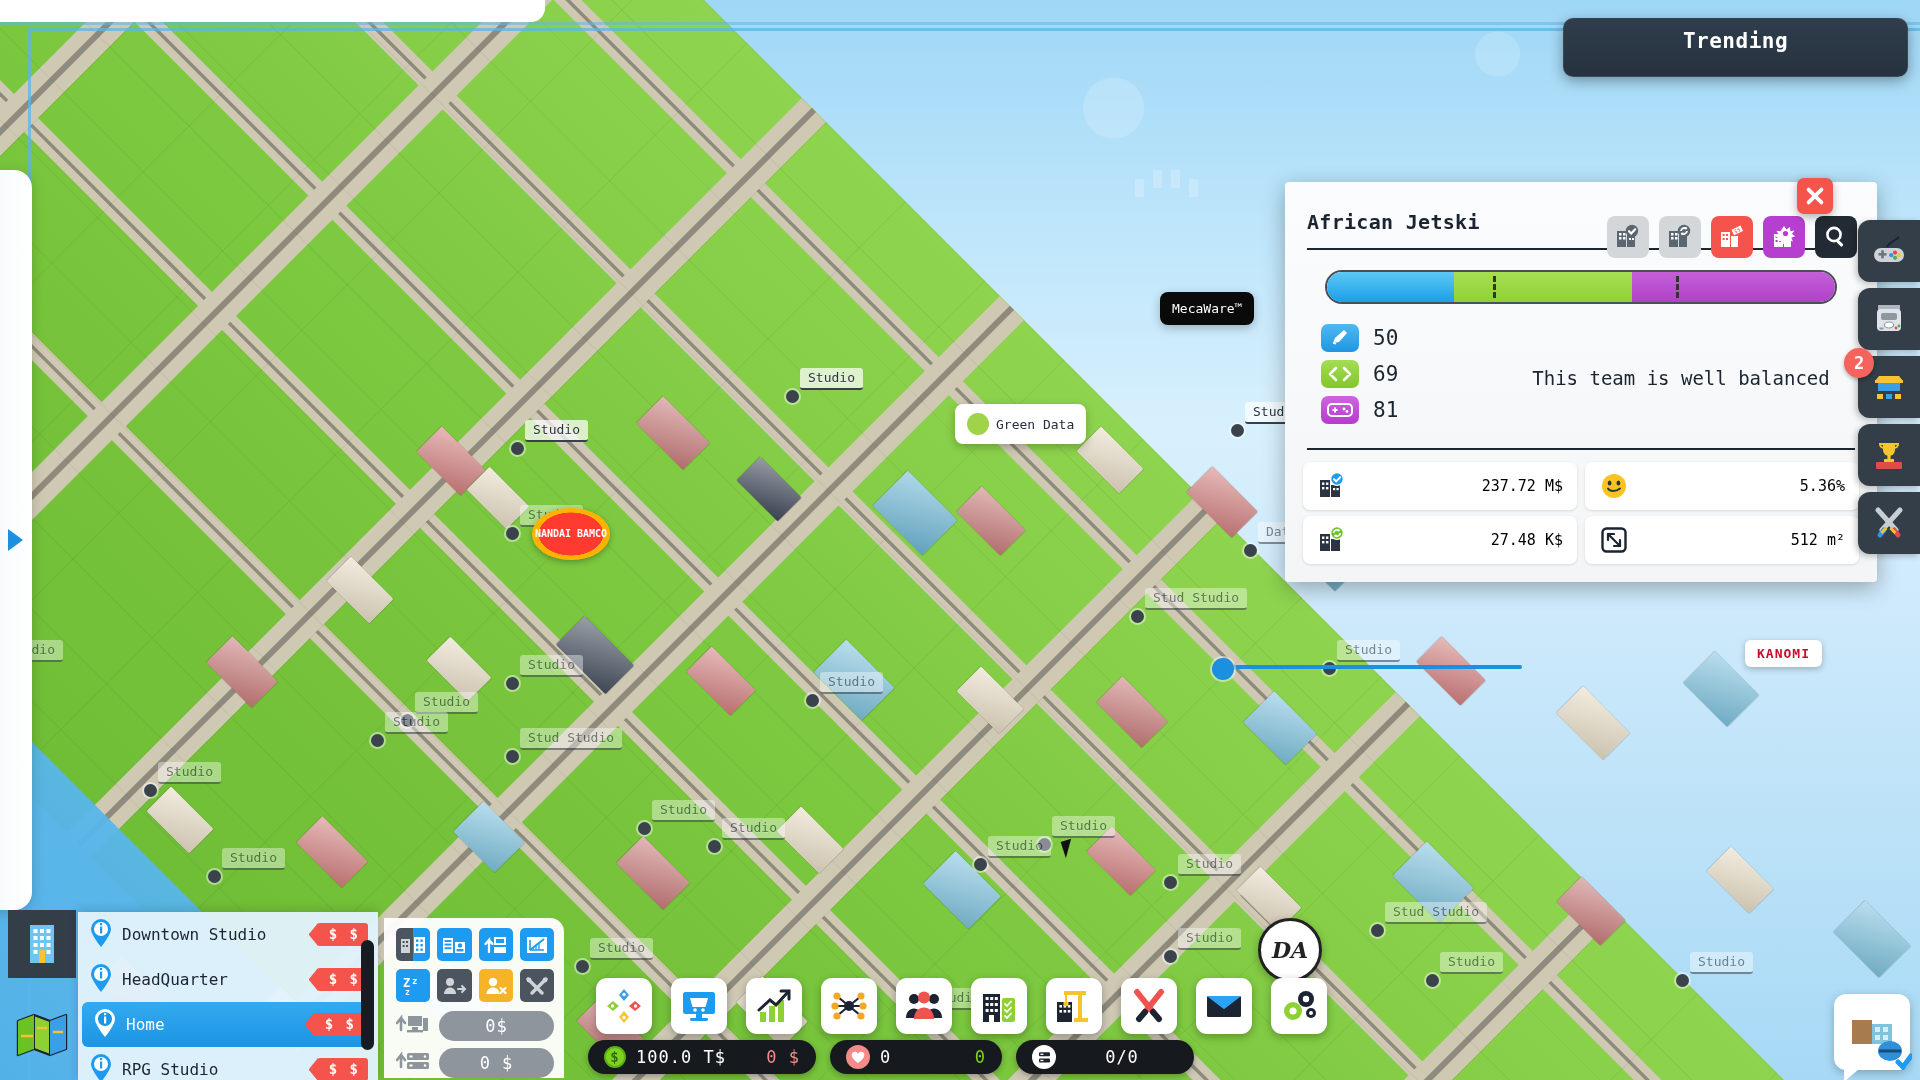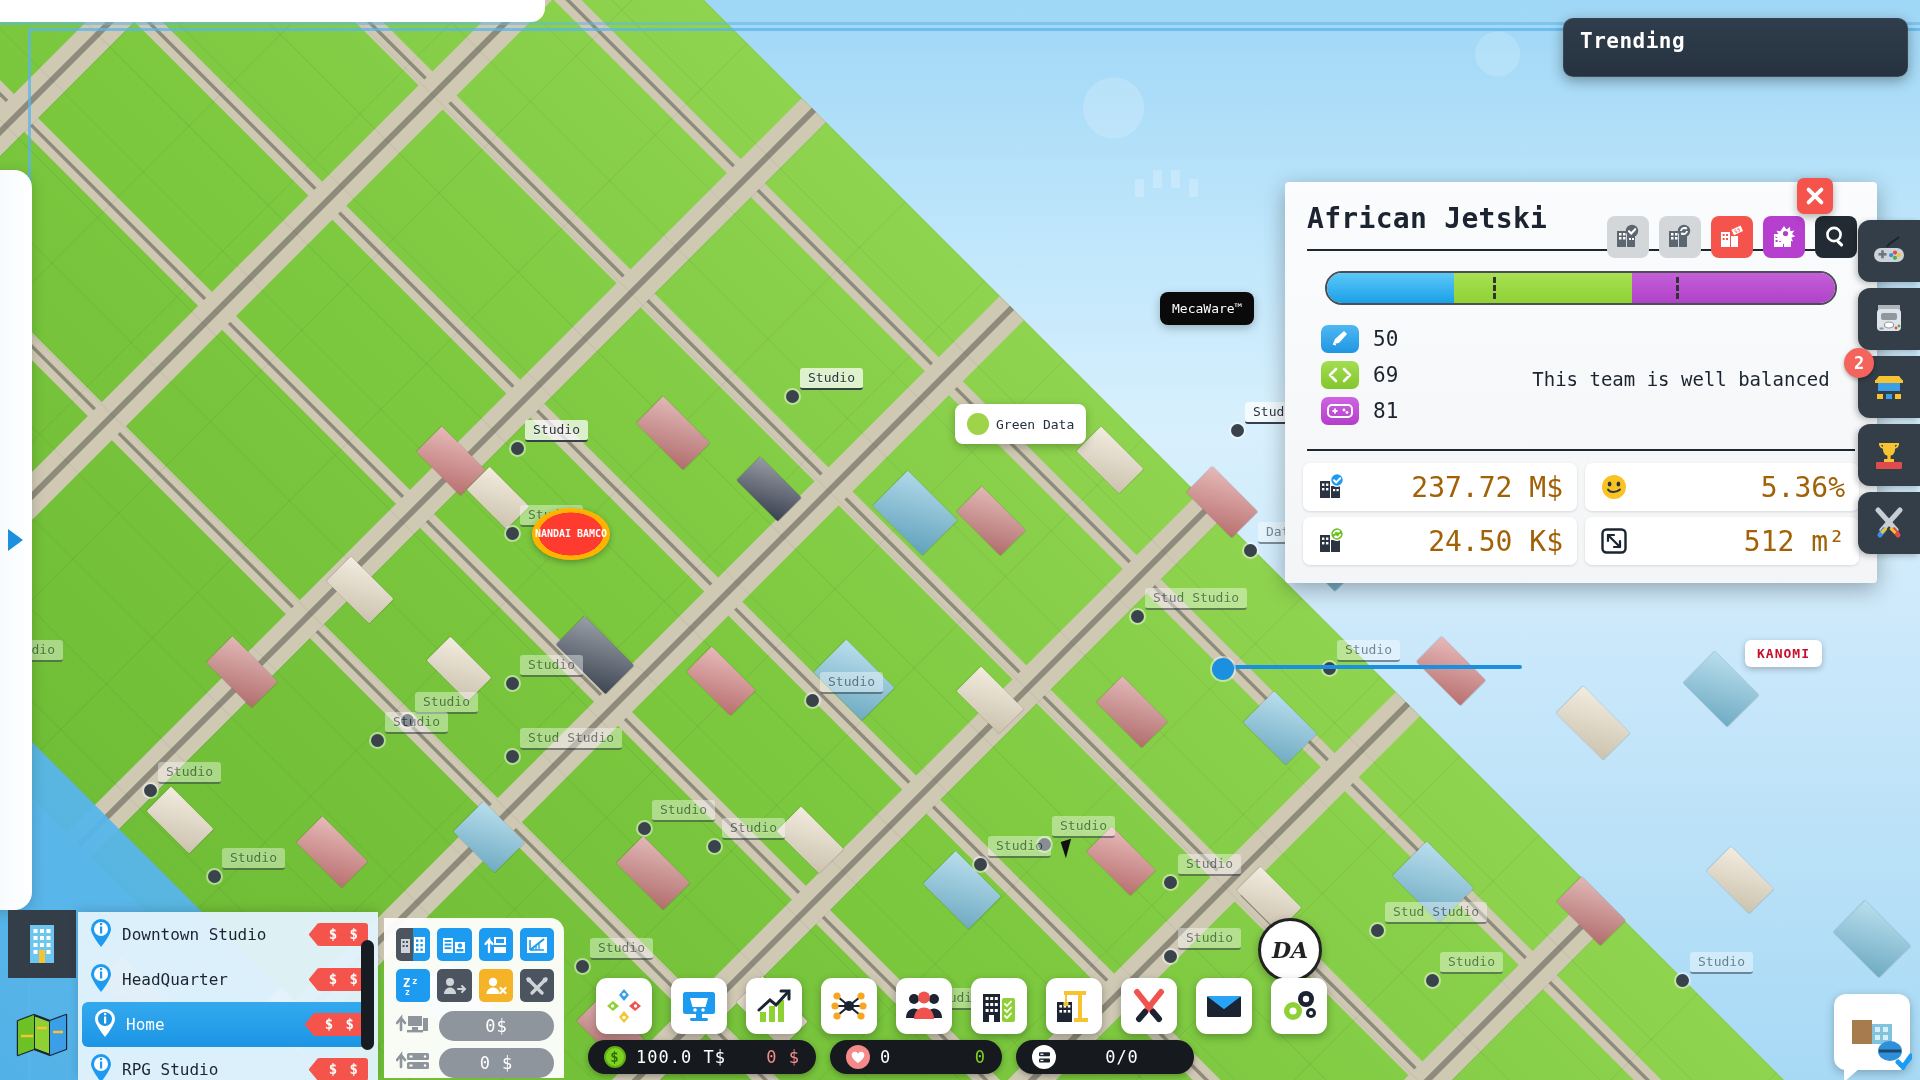--- a/index.html
+++ b/index.html
@@ -141,36 +141,36 @@
   .tri-right { width:0;height:0;border-left:15px solid #1b8fe0;border-top:11px solid transparent;border-bottom:11px solid transparent; }
 
   
   .trending {
     position:absolute; right:12px; top:18px; width:345px;
     background:linear-gradient(180deg,#2f3d4c,#26323f);
     border-radius:10px; padding:10px 16px 14px;
     box-shadow:0 4px 14px rgba(0,0,0,.35);
     border:1px solid rgba(255,255,255,.08);
   }
-  .trending h3 { color:#fff; font-size:21px; text-align:left; letter-spacing:.5px; margin-bottom:9px; font-weight:bold; }
+  .trending h3 { color:#fff; font-size:21px; text-align:center; letter-spacing:.5px; margin-bottom:9px; font-weight:bold; }
   .trend-row { display:flex; align-items:center; gap:14px; padding:4px 0 4px 6px; }
   .trend-row span.t-name { color:#e6edf4; font-size:18px; }
   .tri-up { width:0;height:0;border-left:9px solid transparent;border-right:9px solid transparent;border-bottom:11px solid #2196f3; }
   .dash { width:17px; height:3px; background:#9fb0c0; border-radius:2px; }
 
   
   .infopanel {
     position:absolute; left:1285px; top:182px; width:592px;
     background:linear-gradient(180deg,#fbfcfd,#f3f5f7);
     border-radius:4px;
     box-shadow:0 6px 22px rgba(0,0,0,.3);
   }
   .ip-head { padding:16px 22px 8px; position:relative; }
   .ip-title { font-size:27px; font-weight:bold; color:#1b2430; letter-spacing:.5px; }
-  .ip-sub { font-size:28px; font-weight:bold; color:#1b2430; margin-top:4px; letter-spacing:.3px; }
+  .ip-sub { font-size:20px; font-weight:bold; color:#1b2430; margin-top:12px; letter-spacing:.3px; }
   .ip-actions { position:absolute; right:20px; top:34px; display:flex; gap:10px; }
   .act {
     width:42px; height:42px; border-radius:8px;
     display:flex; align-items:center; justify-content:center;
     cursor:pointer;
   }
   .act.grey { background:#d4d7da; }
   .act.red  { background:#f4544b; }
   .act.pur  { background:#b63fd0; }
   .act.dark { background:#222a33; }
@@ -203,21 +203,21 @@
   .balance-msg { flex:1; display:flex; align-items:center; justify-content:center; font-size:19px; color:#1b2430; }
 
   .ip-divider { height:2px; background:#1e2630; margin:10px 22px 0; }
 
   .stats { display:grid; grid-template-columns:1fr 1fr; gap:6px 8px; padding:12px 18px 18px; }
   .stat {
     background:#fff; border-radius:7px; height:48px;
     display:flex; align-items:center; padding:0 14px;
     box-shadow:0 1px 3px rgba(0,0,0,.12);
   }
-  .stat .s-val { margin-left:auto; font-size:28px; color:#a16207; }
+  .stat .s-val { margin-left:auto; font-size:15px; color:#000000; }
   .s-ico { width:30px; height:30px; display:flex; align-items:center; justify-content:center; }
 
   .closebtn {
     position:absolute; left:1797px; top:178px; width:36px; height:36px;
     background:#f4544b; border-radius:7px;
     display:flex; align-items:center; justify-content:center;
     box-shadow:0 3px 8px rgba(0,0,0,.3); cursor:pointer; z-index:30;
   }
   .closebtn svg { width:22px; height:22px; }
 
@@ -666,21 +666,21 @@
               <rect x="8" y="10.5" width="2.4" height="2.4" fill="#fff"></rect>
             <rect x="4" y="15" width="2.4" height="2.4" fill="#fff"></rect>
               <rect x="8" y="15" width="2.4" height="2.4" fill="#fff"></rect>
             <circle cx="19" cy="7" r="6.4" fill="#6cc124" stroke="#fff" stroke-width="1.4"></circle>
             <path d="M15.6 7a3.4 3.4 0 0 1 5.8-2.2" stroke="#fff" stroke-width="1.8" fill="none"></path>
             <path d="M22.4 7a3.4 3.4 0 0 1-5.8 2.2" stroke="#fff" stroke-width="1.8" fill="none"></path>
             <path d="M21.3 2.4v2.9h-2.9z" fill="#fff"></path>
               <path d="M16.7 11.6V8.7h2.9z" fill="#fff"></path>
           </svg>
         </span>
-        <span class="s-val">24.50 K$</span>
+        <span class="s-val">27.48 K$</span>
       </div>
       <div class="stat">
         <span class="s-ico">
           <svg width="28" height="28" viewBox="0 0 28 28">
             <rect x="2.5" y="2.5" width="23" height="23" rx="4" fill="none" stroke="#1b2430" stroke-width="2.4"></rect>
             <path d="M8 8l12 12" stroke="#1b2430" stroke-width="2.2" stroke-linecap="round"></path>
             <path d="M8 8v6M8 8h6" stroke="#1b2430" stroke-width="2.2" stroke-linecap="round"></path>
             <path d="M20 20v-6M20 20h-6" stroke="#1b2430" stroke-width="2.2" stroke-linecap="round"></path>
           </svg>
         </span>

